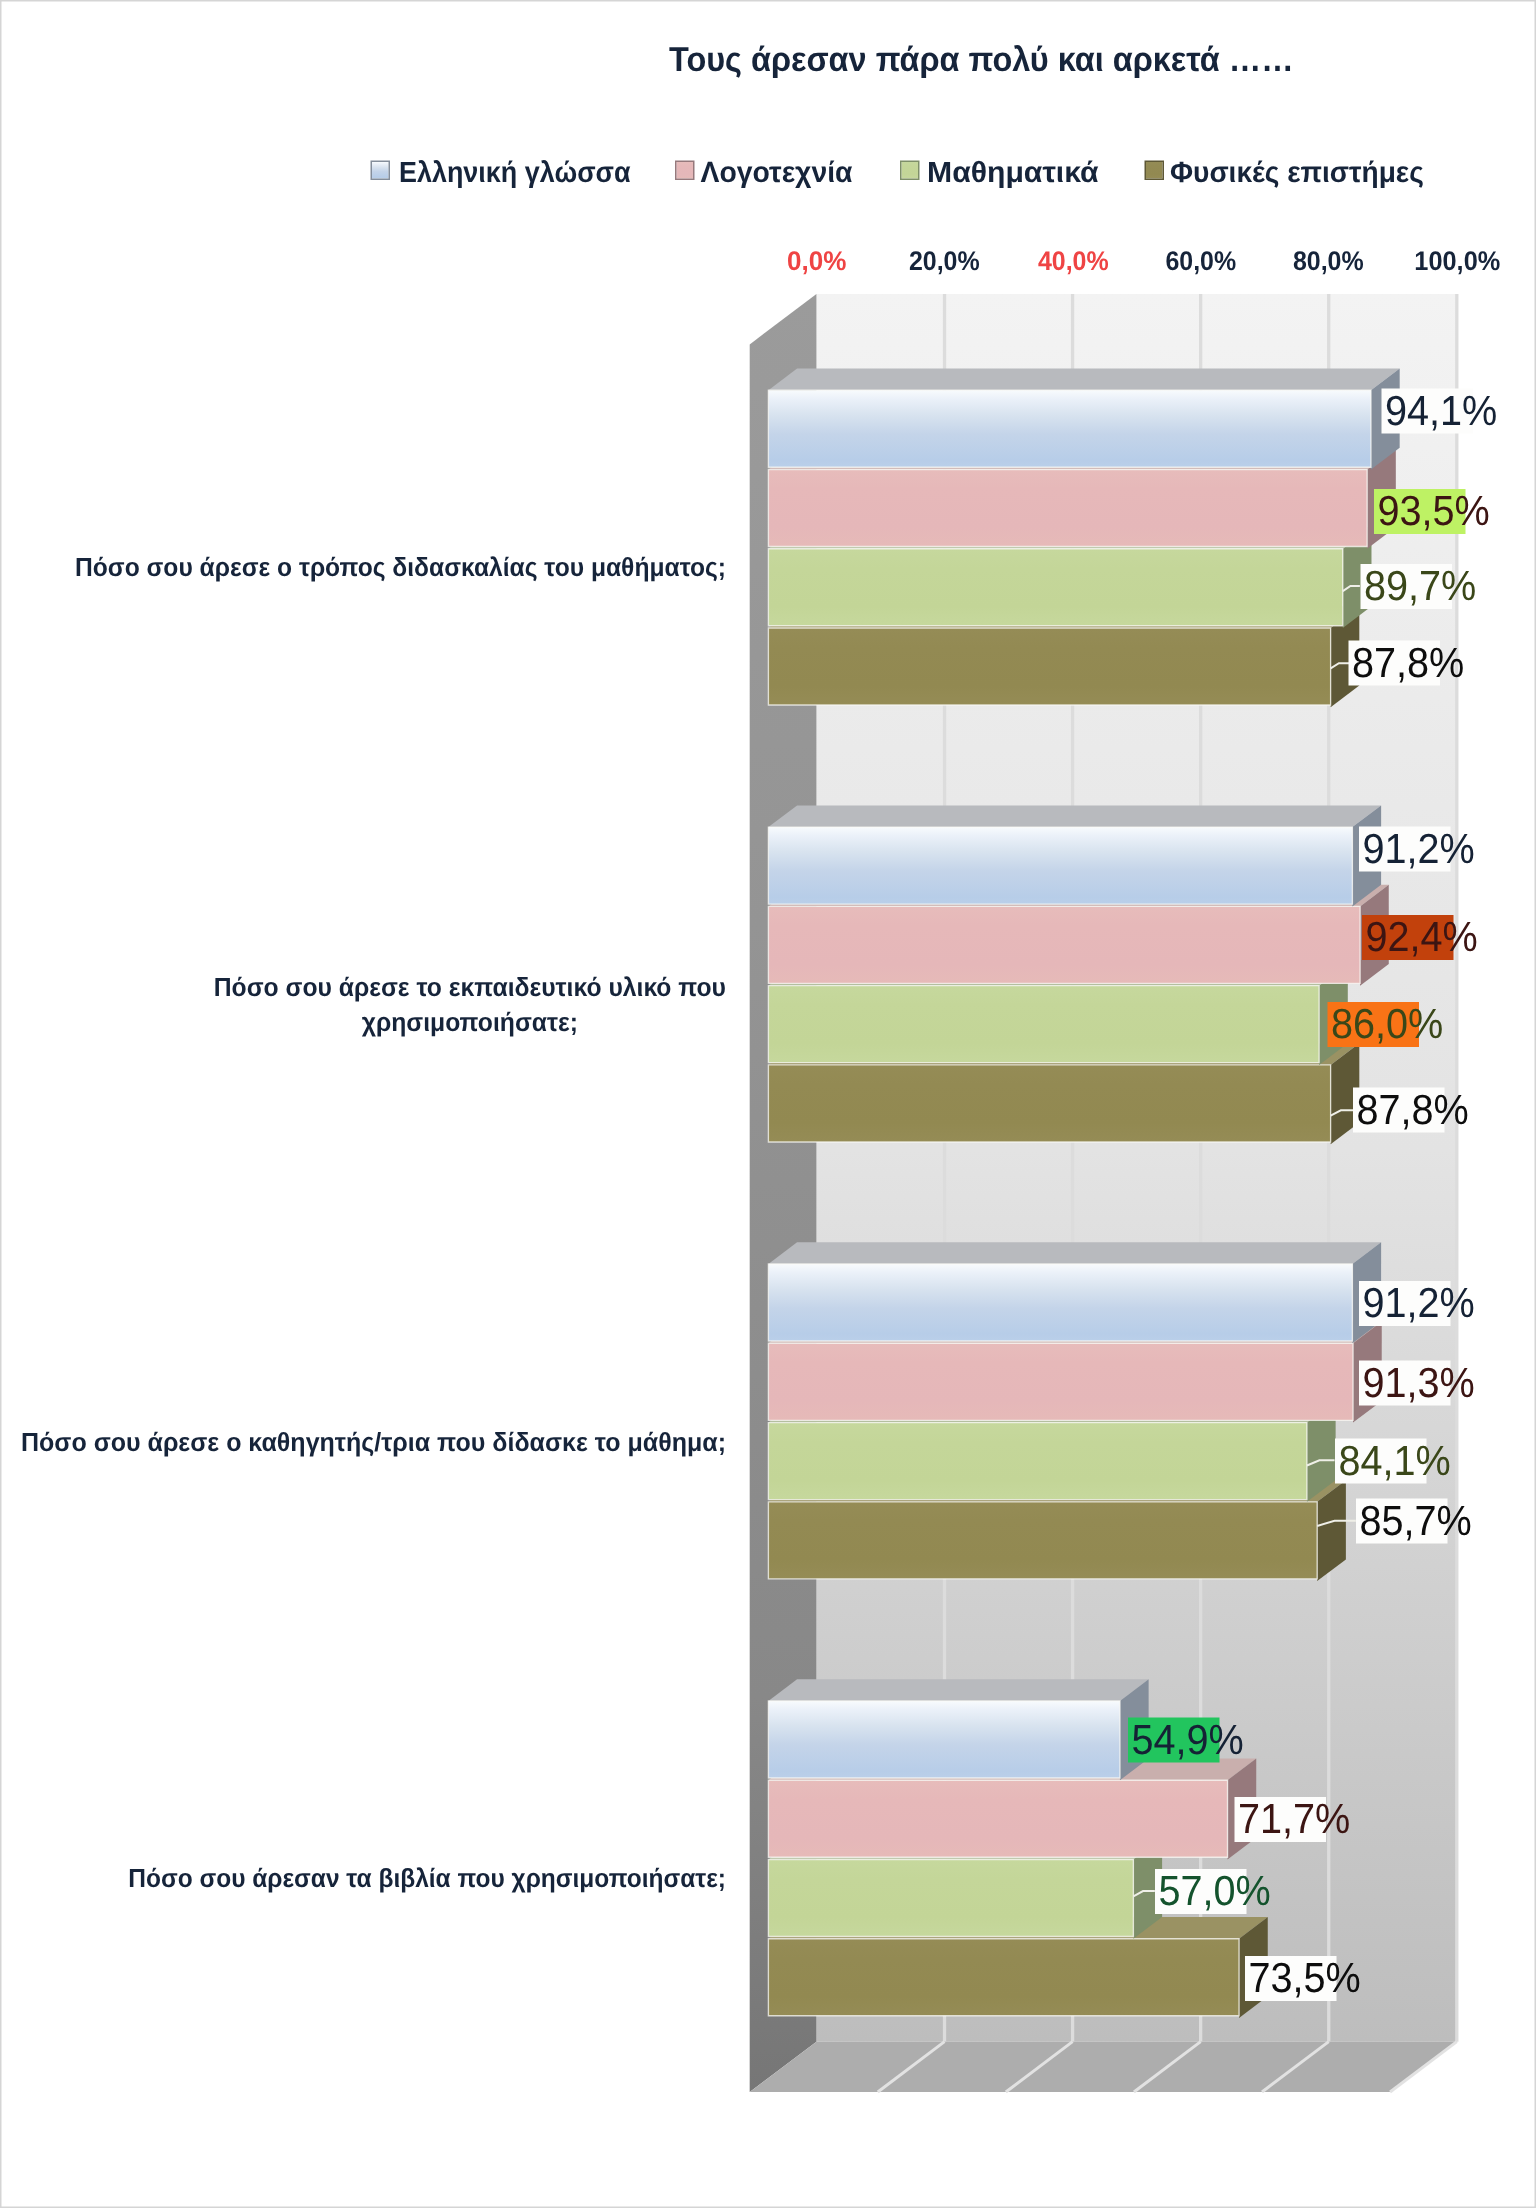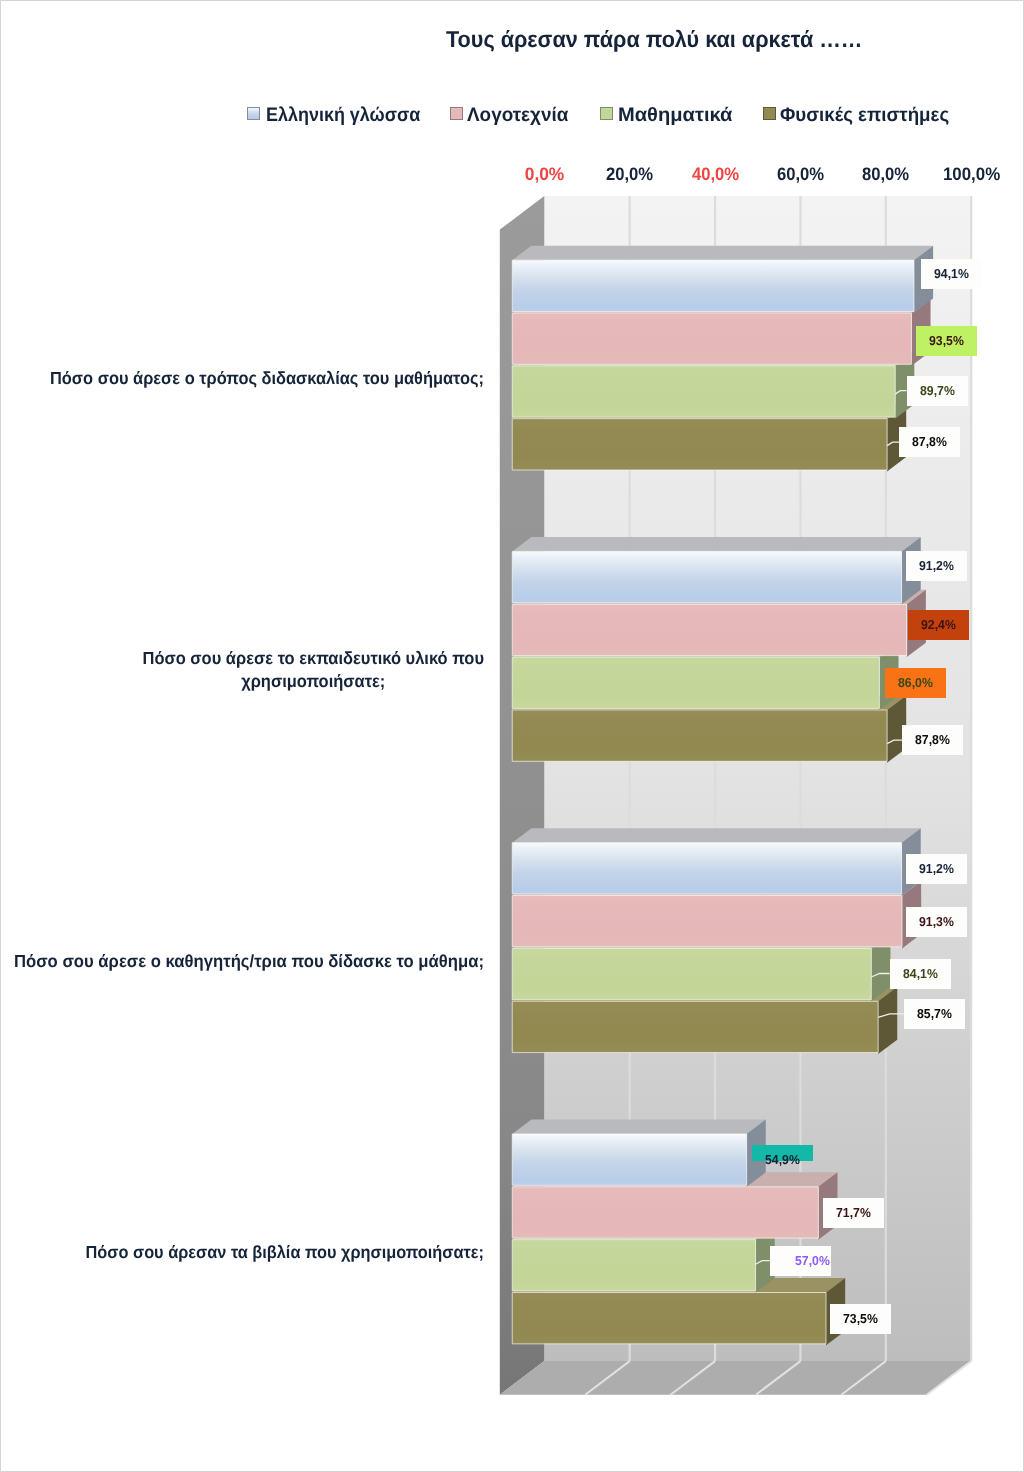--- a/index.html
+++ b/index.html
@@ -27,21 +27,21 @@
                 font-size:19.5px;font-weight:bold;color:#16243A;
                 white-space:pre;line-height:24px;
                 transform:scaleX(0.945);transform-origin:0 50%;}
   .cat-label{position:absolute;font-size:17.5px;font-weight:bold;
              color:#16243A;line-height:22.8px;white-space:pre;text-align:center;
              transform-origin:100% 50%;display:flex;align-items:center;
              justify-content:flex-end;}
   .cat-label>span{display:inline-block;text-align:center;}
   #plot{position:absolute;left:0;top:0;}
   .dl-box{position:absolute;background:#FBFBF9;
-          font-size:13px;font-weight:bold;white-space:pre;text-align:center;}
+          font-size:28px;font-weight:normal;white-space:pre;text-align:center;}
   .dl-txt{display:inline-block;transform-origin:50% 50%;transform:scaleX(0.92);}
   .tick{position:absolute;font-size:18px;font-weight:bold;color:#16243A;
         text-align:center;white-space:pre;line-height:21px;
         transform-origin:50% 50%;transform:scaleX(0.93);}
 </style>
 </head>
 <body>
 
 <div id="page">
 
@@ -212,28 +212,28 @@
       <div class="cat-label" style="left: -416px; width: 900px; top: 338.7px; height: 80px; transform: scaleX(0.938); color: rgb(22, 36, 58);"><span>Πόσο σου άρεσε ο τρόπος διδασκαλίας του μαθήματος;</span></div>
       <div class="cat-label" style="left: -416px; width: 900px; top: 630px; height: 80px; transform: scaleX(0.9411); color: rgb(22, 36, 58);"><span>Πόσο σου άρεσε το εκπαιδευτικό υλικό που
 χρησιμοποιήσατε;</span></div>
       <div class="cat-label" style="left: -416px; width: 900px; top: 921.3px; height: 80px; transform: scaleX(0.9526); color: rgb(22, 36, 58);"><span>Πόσο σου άρεσε ο καθηγητής/τρια που δίδασκε το μάθημα;</span></div>
       <div class="cat-label" style="left: -416px; width: 900px; top: 1212.6px; height: 80px; transform: scaleX(0.9333); color: rgb(22, 36, 58);"><span>Πόσο σου άρεσαν τα βιβλία που χρησιμοποιήσατε;</span></div>
     </div>
   <div id="datalabels">
       <div class="dl-box" style="left: 920.7px; top: 258.7px; width: 61px; height: 30px; line-height: 30px; color: rgb(21, 34, 53); background: rgb(253, 253, 252);"><span class="dl-txt" style="transform: scaleX(0.9433);">94,1%</span></div>
       <div class="dl-box" style="left: 905.6px; top: 550.6px; width: 61px; height: 30px; line-height: 30px; color: rgb(21, 34, 53); background: rgb(253, 253, 252);"><span class="dl-txt" style="transform: scaleX(0.9433);">91,2%</span></div>
       <div class="dl-box" style="left: 905.7px; top: 853.6px; width: 61px; height: 30px; line-height: 30px; color: rgb(21, 34, 53); background: rgb(253, 253, 252);"><span class="dl-txt" style="transform: scaleX(0.9433);">91,2%</span></div>
-      <div class="dl-box" style="left: 751.9px; top: 1144.6px; width: 61px; height: 16px; line-height: 30px; color: rgb(21, 34, 53); background: #14b8a6;"><span class="dl-txt" style="transform: scaleX(0.9433);">54,9%</span></div>
+      <div class="dl-box" style="left: 751.9px; top: 1144.6px; width: 61px; height: 30px; line-height: 30px; color: rgb(21, 34, 53); background: #22c55e;"><span class="dl-txt" style="transform: scaleX(0.9433);">54,9%</span></div>
       <div class="dl-box" style="left: 916.3px; top: 325.9px; width: 61px; height: 30px; line-height: 30px; color: rgb(60, 21, 19); background: #bef264;"><span class="dl-txt" style="transform: scaleX(0.9433);">93,5%</span></div>
       <div class="dl-box" style="left: 907.7px; top: 609.5px; width: 61px; height: 30px; line-height: 30px; color: rgb(60, 21, 19); background: #c2410c;"><span class="dl-txt" style="transform: scaleX(0.9433);">92,4%</span></div>
       <div class="dl-box" style="left: 905.7px; top: 907.4px; width: 61px; height: 30px; line-height: 30px; color: rgb(60, 21, 19); background: rgb(253, 253, 252);"><span class="dl-txt" style="transform: scaleX(0.9433);">91,3%</span></div>
       <div class="dl-box" style="left: 822.7px; top: 1198.1px; width: 61px; height: 30px; line-height: 30px; color: rgb(60, 21, 19); background: rgb(253, 253, 252);"><span class="dl-txt" style="transform: scaleX(0.9433);">71,7%</span></div>
       <div class="dl-box" style="left: 906.6px; top: 375.6px; width: 61px; height: 30px; line-height: 30px; color: rgb(58, 71, 25); background: rgb(253, 253, 252);"><span class="dl-txt" style="transform: scaleX(0.9433);">89,7%</span></div>
       <div class="dl-box" style="left: 885.3px; top: 668.1px; width: 61px; height: 30px; line-height: 30px; color: rgb(58, 71, 25); background: #f97316;"><span class="dl-txt" style="transform: scaleX(0.9433);">86,0%</span></div>
       <div class="dl-box" style="left: 889.7px; top: 958.5px; width: 61px; height: 30px; line-height: 30px; color: rgb(58, 71, 25); background: rgb(253, 253, 252);"><span class="dl-txt" style="transform: scaleX(0.9433);">84,1%</span></div>
-      <div class="dl-box" style="left: 769.9px; top: 1245.7px; width: 61px; height: 30px; line-height: 30px; color: #8b5cf6; background: rgb(253, 253, 252); text-align: right;"><span class="dl-txt" style="transform: scaleX(0.9433);">57,0%</span></div>
+      <div class="dl-box" style="left: 769.9px; top: 1245.7px; width: 61px; height: 30px; line-height: 30px; color: #14532d; background: rgb(253, 253, 252); text-align: right;"><span class="dl-txt" style="transform: scaleX(0.9433);">57,0%</span></div>
       <div class="dl-box" style="left: 899.4px; top: 427.1px; width: 61px; height: 30px; line-height: 30px; color: rgb(13, 13, 13); background: rgb(253, 253, 252);"><span class="dl-txt" style="transform: scaleX(0.9433);">87,8%</span></div>
       <div class="dl-box" style="left: 902.2px; top: 725.2px; width: 61px; height: 30px; line-height: 30px; color: rgb(13, 13, 13); background: rgb(253, 253, 252);"><span class="dl-txt" style="transform: scaleX(0.9433);">87,8%</span></div>
       <div class="dl-box" style="left: 903.9px; top: 998.8px; width: 61px; height: 30px; line-height: 30px; color: rgb(13, 13, 13); background: rgb(253, 253, 252);"><span class="dl-txt" style="transform: scaleX(0.9433);">85,7%</span></div>
       <div class="dl-box" style="left: 829.6px; top: 1303.5px; width: 61px; height: 30px; line-height: 30px; color: rgb(13, 13, 13); background: rgb(253, 253, 252);"><span class="dl-txt" style="transform: scaleX(0.9433);">73,5%</span></div>
     </div>
   <div id="frame" style="border-color: rgb(213, 213, 213);"></div>
 </div>
 
 </body></html>

